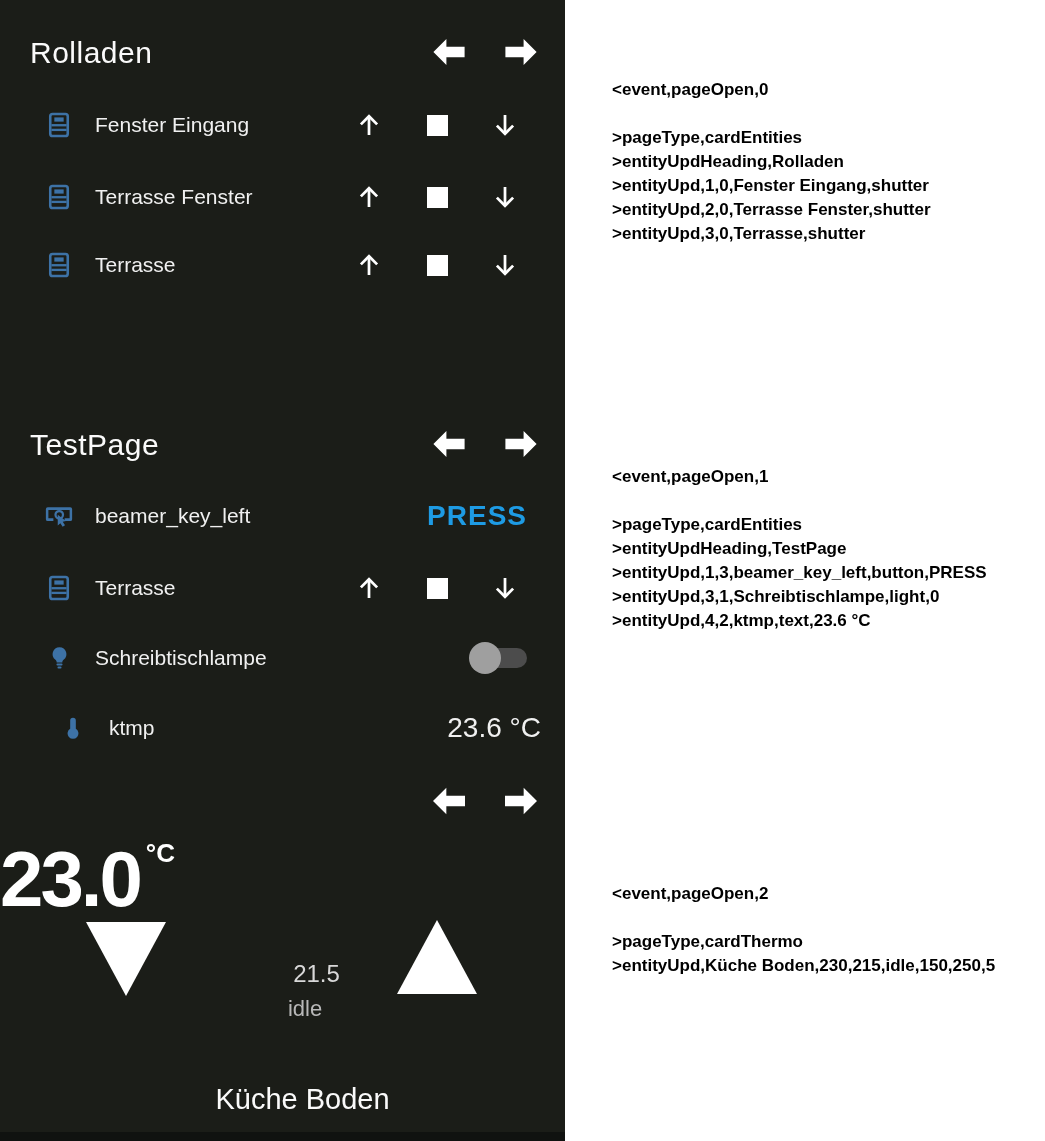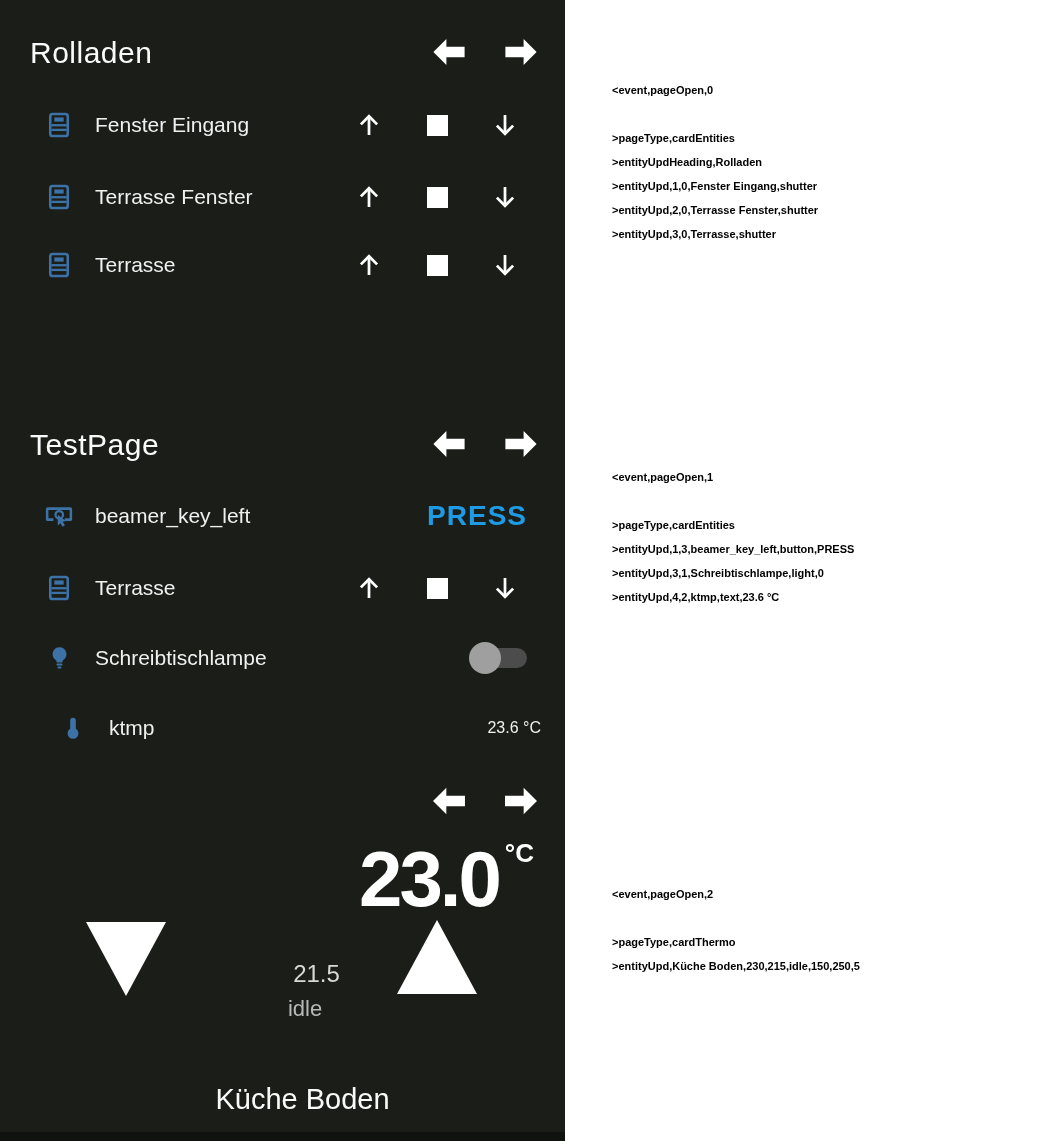--- a/index.html
+++ b/index.html
@@ -53,38 +53,38 @@
   .stop-square { width:21px; height:21px; background:#ffffff; display:block; }
 
   .press-btn {
     position:absolute; right:38px; top:50%; transform:translateY(-50%);
     background:transparent; border:none; cursor:pointer;
     font-family:"Liberation Sans","DejaVu Sans",sans-serif;
     font-size:28px; font-weight:700; color:#1e9be4; letter-spacing:1px;
   }
   .value-text {
     position:absolute; right:38px; top:50%; transform:translateY(-50%);
-    font-size:16px; color:#f0f0f0; white-space:nowrap;
+    font-size:28px; color:#f0f0f0; white-space:nowrap;
   }
   .toggle {
     position:absolute; right:38px; top:50%; transform:translateY(-50%);
     width:58px; height:32px; cursor:pointer;
   }
   .toggle .track {
     position:absolute; left:4px; top:6px; width:54px; height:20px;
     border-radius:10px; background:#4c4c4c;
   }
   .toggle .knob {
     position:absolute; left:0; top:0; width:32px; height:32px;
     border-radius:50%; background:#9f9f9f;
   }
 
   
   .thermo-temp {
-    position:absolute; left:0; width:534px; top:840px; text-align:right; white-space:nowrap;
+    position:absolute; left:0; width:534px; top:840px; text-align:left; white-space:nowrap;
   }
   .thermo-temp .big {
     font-size:78px; font-weight:700; color:#ffffff; letter-spacing:-3px; line-height:1;
   }
   .thermo-temp .unit {
     font-size:26px; font-weight:700; color:#ffffff; vertical-align:top;
     position:relative; top:-2px; margin-left:6px; letter-spacing:0;
   }
   .tri-btn { position:absolute; background:transparent; border:none; padding:0; cursor:pointer; }
   .tri-down-shape {
@@ -105,21 +105,21 @@
   }
   .thermo-title {
     position:absolute; left:40px; right:0; top:1083px; text-align:center;
     font-size:29px; font-weight:400; color:#fafafa;
   }
 
   
   .log { position:absolute; left:612px; top:0; width:430px; color:#000; }
   .log-block { position:absolute; left:0; width:430px; }
   .log-line {
-    font-size:11px; font-weight:700; line-height:24px; height:24px;
+    font-size:17px; font-weight:700; line-height:24px; height:24px;
     white-space:nowrap; letter-spacing:0;
   }
 </style>
 </head>
 <body>
 
 <div class="stage">
 
   <div class="panel">
 
@@ -350,20 +350,21 @@
       <div class="log-line">&gt;entityUpdHeading,Rolladen</div>
       <div class="log-line">&gt;entityUpd,1,0,Fenster Eingang,shutter</div>
       <div class="log-line">&gt;entityUpd,2,0,Terrasse Fenster,shutter</div>
       <div class="log-line">&gt;entityUpd,3,0,Terrasse,shutter</div>
     </div>
 
     <div class="log-block" style="top:465px;">
       <div class="log-line">&lt;event,pageOpen,1</div>
       <div class="log-line"></div>
       <div class="log-line">&gt;pageType,cardEntities</div>
+      <div class="log-line">&gt;entityUpdHeading,TestPage</div>
       <div class="log-line">&gt;entityUpd,1,3,beamer_key_left,button,PRESS</div>
       <div class="log-line">&gt;entityUpd,3,1,Schreibtischlampe,light,0</div>
       <div class="log-line">&gt;entityUpd,4,2,ktmp,text,23.6 °C</div>
     </div>
 
     <div class="log-block" style="top:882px;">
       <div class="log-line">&lt;event,pageOpen,2</div>
       <div class="log-line"></div>
       <div class="log-line">&gt;pageType,cardThermo</div>
       <div class="log-line">&gt;entityUpd,Küche Boden,230,215,idle,150,250,5</div>

